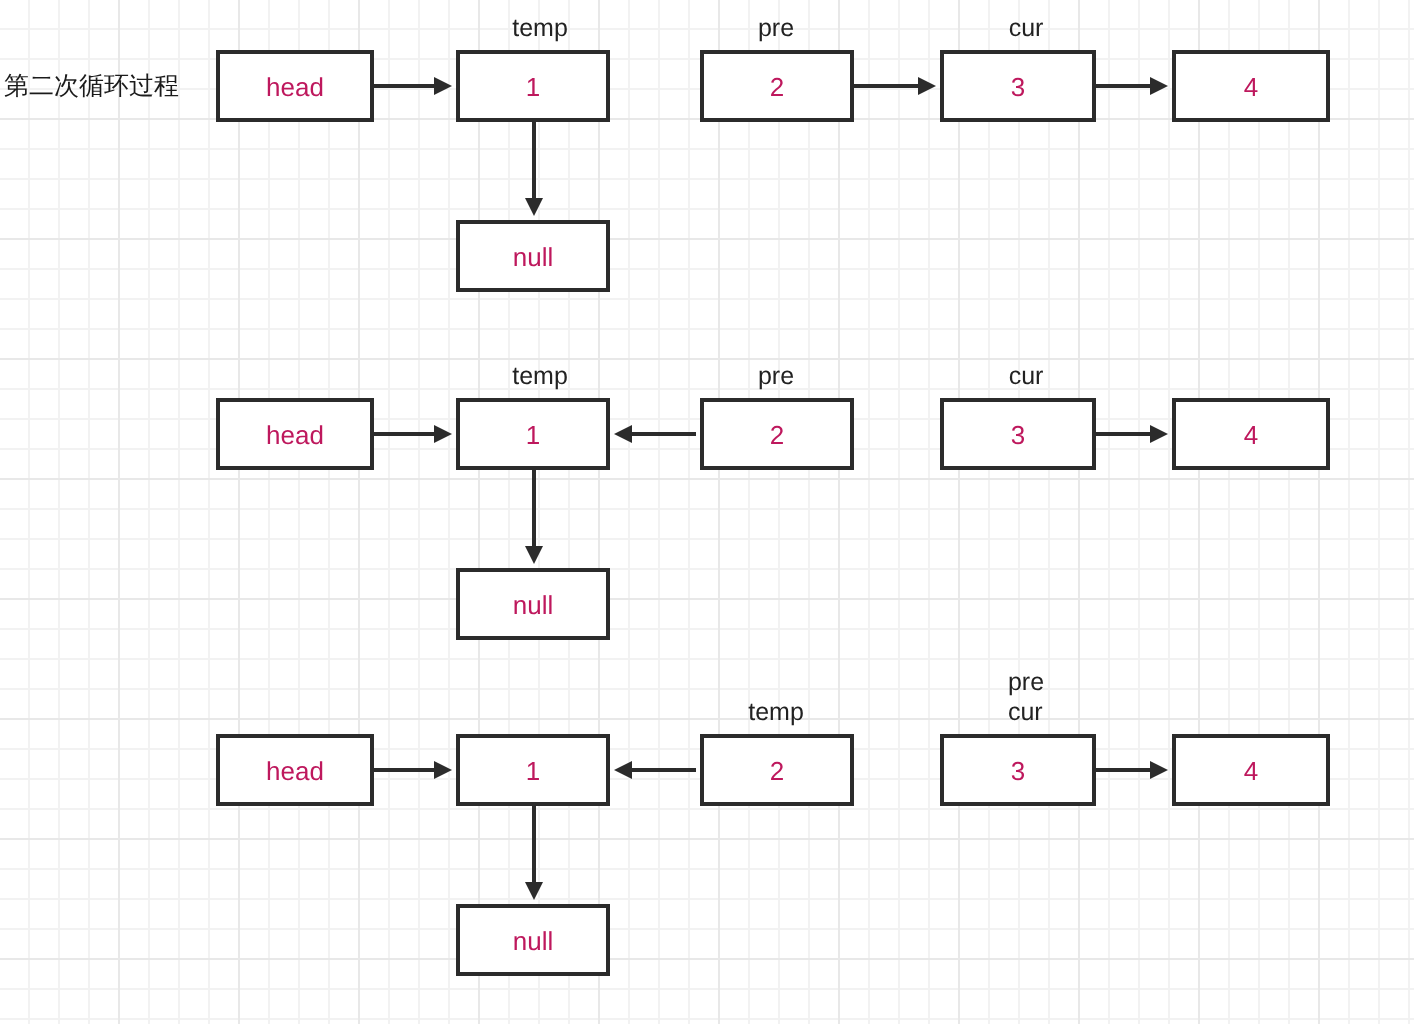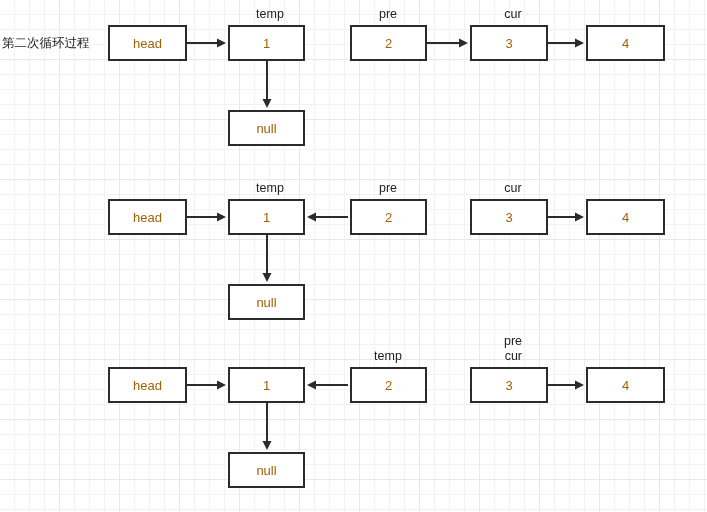--- a/index.html
+++ b/index.html
@@ -26,30 +26,30 @@
   }
   .node {
     position: absolute;
     box-sizing: border-box;
     border: 2px solid #2b2b2b;
     background: #ffffff;
     display: flex;
     align-items: center;
     justify-content: center;
     font-size: 13px;
-    color: #a16207;
+    color: #be185d;
     line-height: 1;
   }
   .ptr-label {
     position: absolute;
     font-size: 12.5px;
     color: #222222;
     line-height: 15px;
     white-space: pre;
-    text-align: right;
+    text-align: left;
     transform: translateX(-50%);
   }
   .caption {
     position: absolute;
     font-size: 12.5px;
     color: #1b1b1b;
     line-height: 1.2;
     white-space: nowrap;
   }
   .edge {

